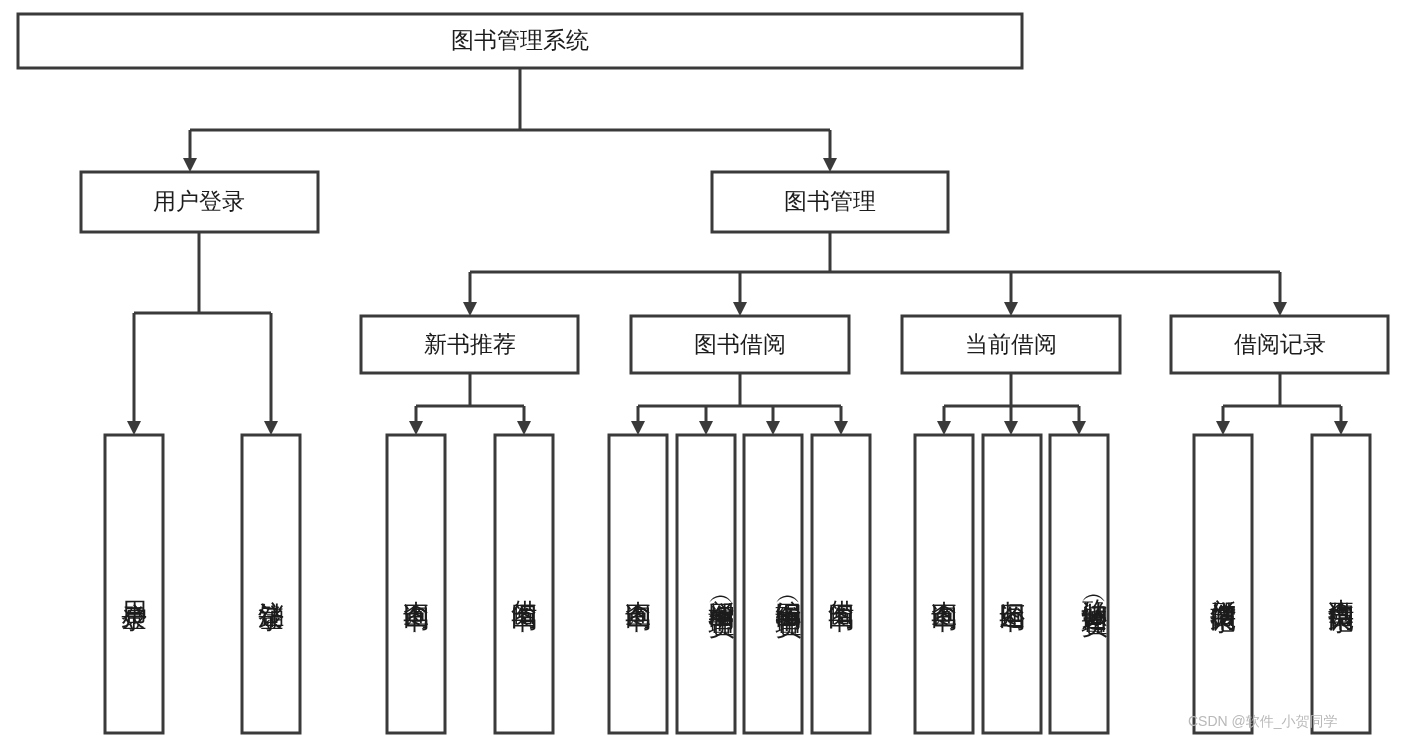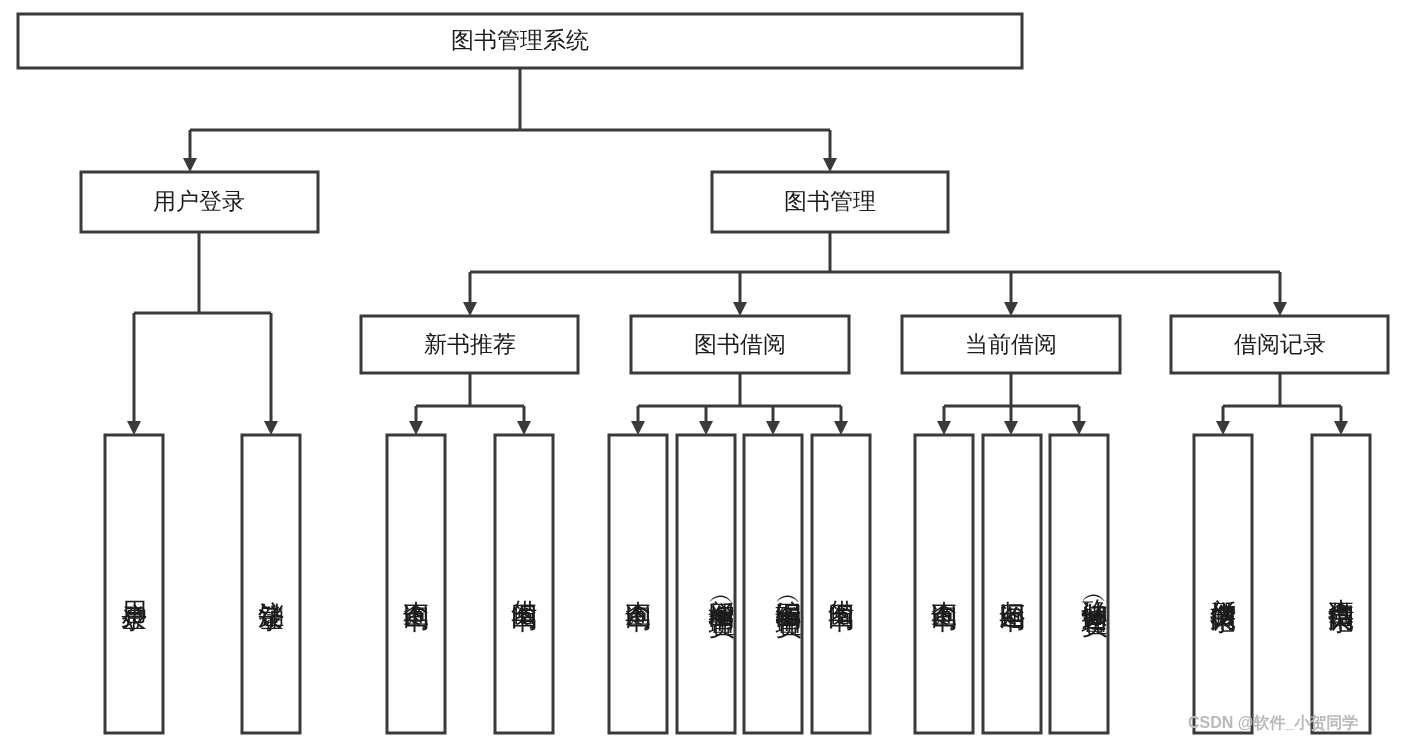--- a/index.html
+++ b/index.html
@@ -58,26 +58,25 @@
     display: flex;
     align-items: center;
     justify-content: center;
     text-align: center;
     white-space: nowrap;
     pointer-events: none;
   }
   .watermark {
     position: absolute;
     font-family: "Liberation Sans", "DejaVu Sans", sans-serif;
-    font-size: 16px;
+    font-size: 14px;
     color: #b9b9b9;
     white-space: nowrap;
     left: 1188px;
     top: 713px;
-    font-weight: bold;
   }
 </style>
 </head>
 <body>
 
 <div id="diagram-root">
 
   <svg class="diagram-canvas" viewBox="0 0 1405 747">
 
     <rect class="node-box" x="18" y="14" width="1004" height="54"></rect>

